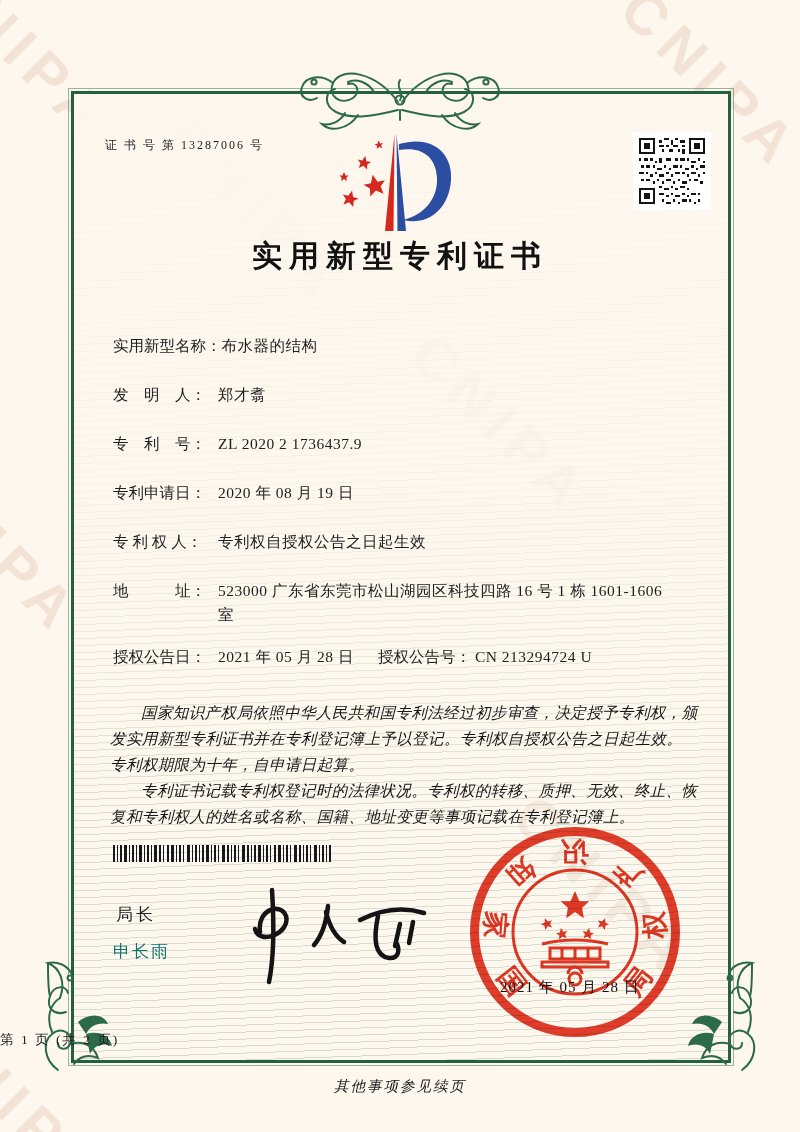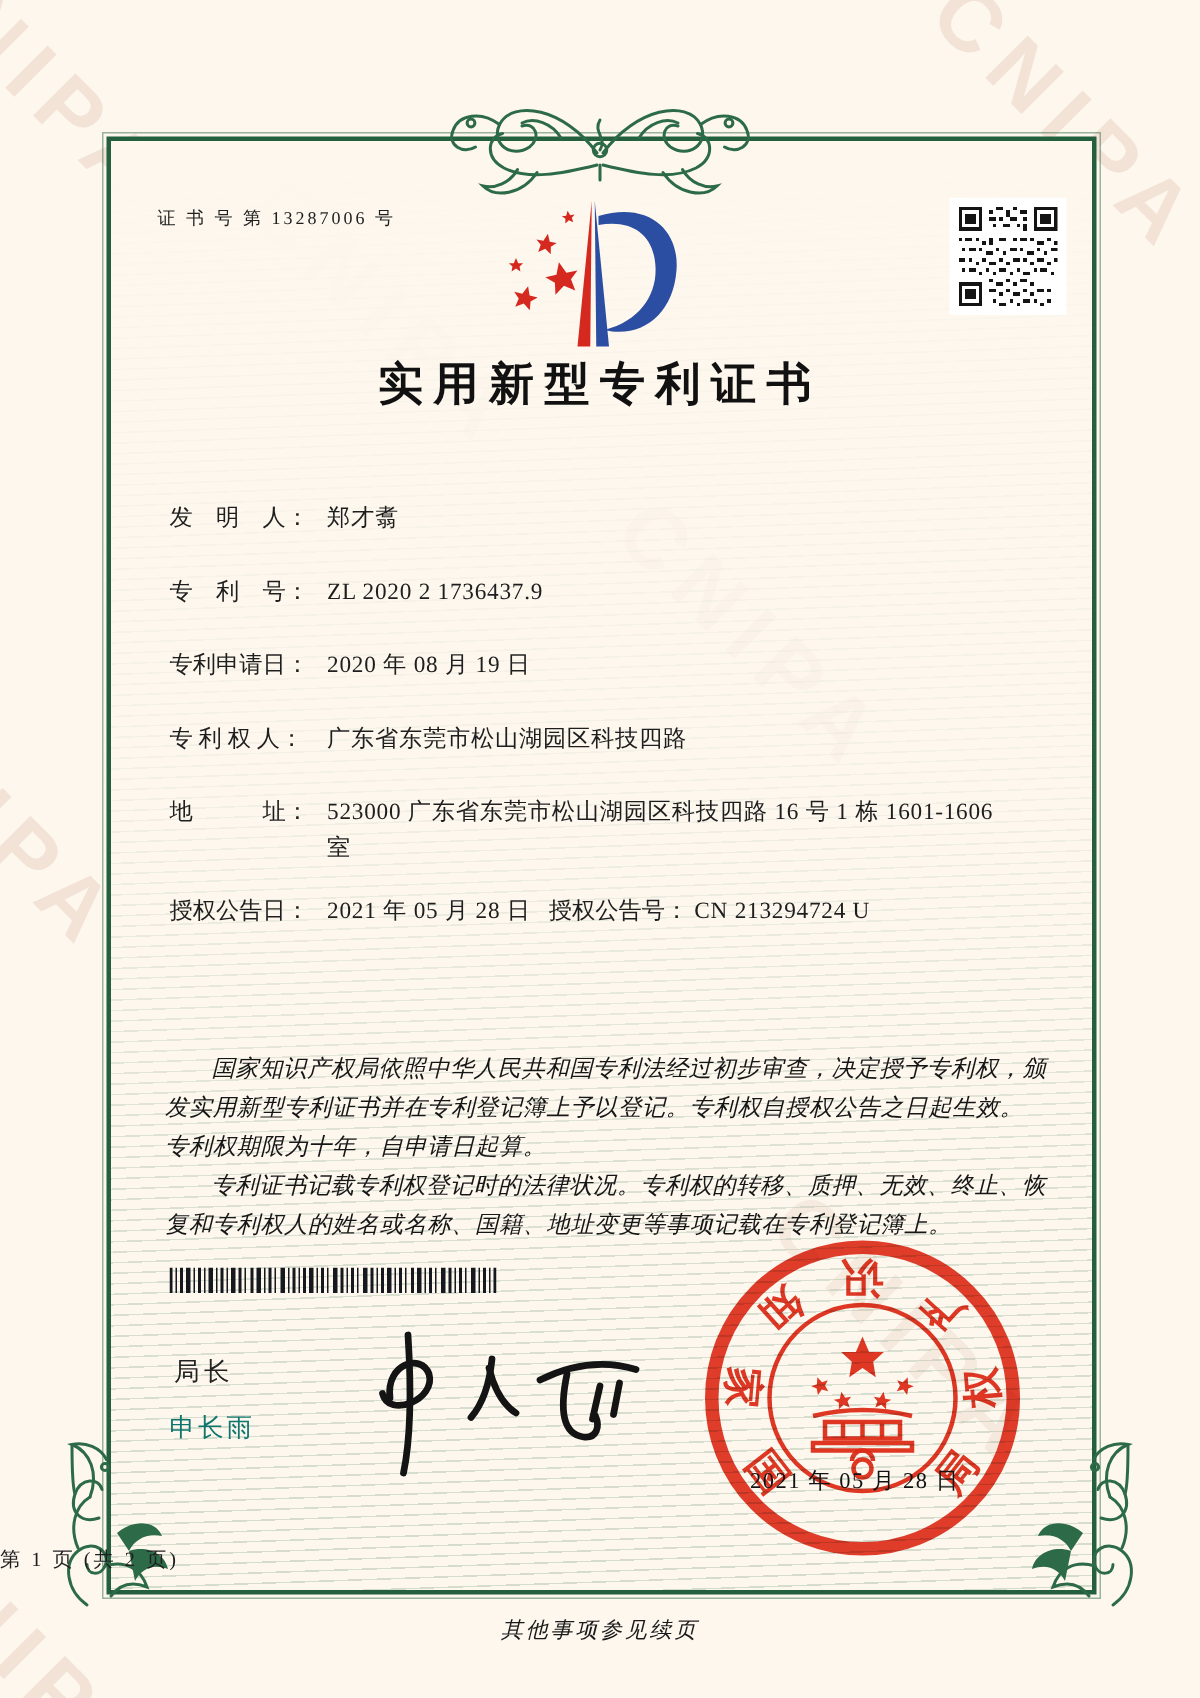--- a/index.html
+++ b/index.html
@@ -49,21 +49,21 @@
     position:absolute;left:0;top:236px;width:100%;text-align:center;
     font-size:30px;font-weight:bold;letter-spacing:7px;color:#111;z-index:3;
   }
   
   .fields{position:absolute;left:113px;top:334px;width:556px;z-index:3;font-size:15.5px;}
   .frow{display:flex;align-items:flex-start;margin-bottom:25px;line-height:24px;}
   .flabel{flex:0 0 105px;white-space:nowrap;}
   .fvalue{flex:1 1 auto;letter-spacing:0.5px;}
   .frow-grant .fvalue{flex:0 0 auto;}
   .grant-no-group{margin-left:12px;display:flex;}
-  .grant-no-group .flabel{flex:0 0 auto;margin-right:4px;}
+  .grant-no-group .flabel{flex:0 0 auto;margin-right:4px;margin-left:12px;}
   
   .grant-text{position:absolute;left:110px;top:653px;width:588px;z-index:3;
     font-size:15.5px;line-height:1.68;font-style:italic;color:#161616;letter-spacing:0.4px;margin-top:47px;}
   .grant-text p{margin:0;text-indent:2em;}
   
   .barcode{position:absolute;left:113px;top:845px;width:218px;height:17px;z-index:3;}
   .director-title{position:absolute;left:116px;top:903px;font-family:"Liberation Sans",sans-serif;
     font-size:17px;letter-spacing:3px;color:#222;z-index:3;}
   .director-name{position:absolute;left:113px;top:940px;font-family:"Liberation Sans",sans-serif;
     font-size:17px;letter-spacing:2px;color:#0f766e;z-index:3;}
@@ -278,34 +278,38 @@
         <rect x="24" y="28" width="1" height="1"></rect>
         <rect x="26" y="27" width="1" height="1"></rect>
     </g>
   </svg>
 </div>
 
 <div class="page-title">实用新型专利证书</div>
 
 <div class="fields">
   <div class="frow">
+    <span class="flabel">实用新型名称：</span>
+    <span class="fvalue">布水器的结构</span>
+  </div>
+  <div class="frow">
     <span class="flabel">发　明　人：</span>
     <span class="fvalue">郑才翥</span>
   </div>
   <div class="frow">
     <span class="flabel">专　利　号：</span>
     <span class="fvalue">ZL 2020 2 1736437.9</span>
   </div>
   <div class="frow">
     <span class="flabel">专利申请日：</span>
     <span class="fvalue">2020 年 08 月 19 日</span>
   </div>
   <div class="frow">
     <span class="flabel">专 利 权 人：</span>
-    <span class="fvalue">广东省东莞市松山湖园区科技四路</span>
+    <span class="fvalue">专利权自授权公告之日起生效</span>
   </div>
   <div class="frow" style="margin-bottom:18px;">
     <span class="flabel">地　　　址：</span>
     <span class="fvalue" style="max-width:450px;">523000 广东省东莞市松山湖园区科技四路 16 号 1 栋 1601-1606 室</span>
   </div>
   <div class="frow frow-grant">
     <span class="flabel">授权公告日：</span>
     <span class="fvalue">2021 年 05 月 28 日</span>
     <span class="grant-no-group">
       <span class="flabel">授权公告号：</span>

